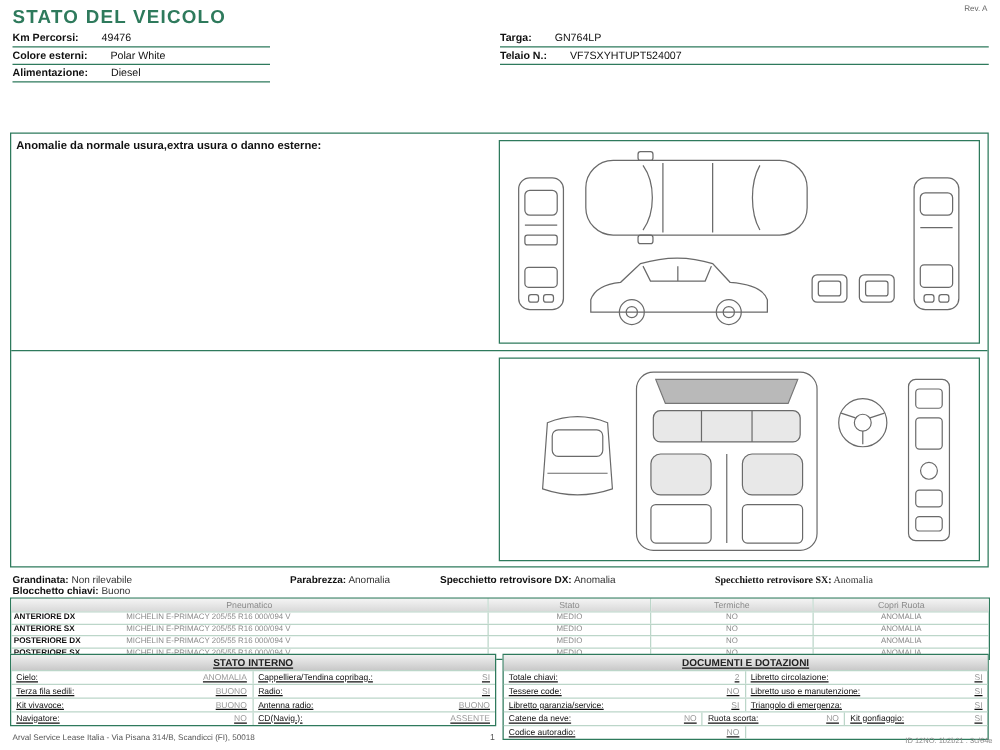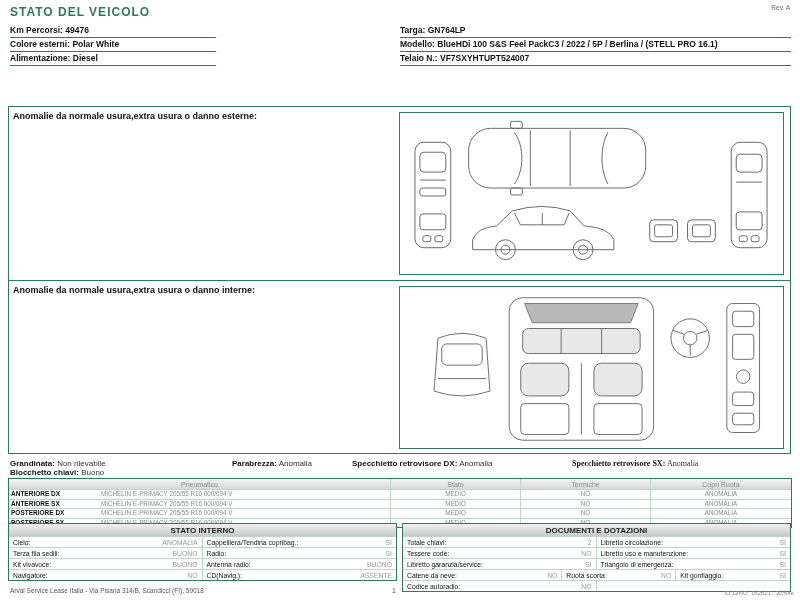--- a/index.html
+++ b/index.html
@@ -2,29 +2,29 @@
 <html><head>
 <meta charset="utf-8">
 <style>
   * { box-sizing: border-box; margin: 0; padding: 0; }
   html,body { background:#e9e9e9; }
   .page {
     position: relative; width: 800px; height: 600px; background: #ffffff;
     font-family: "Liberation Sans", sans-serif; color:#111; overflow: hidden;
     --green:#2e7a5c; --line:#bcd6c9; --gray:#8f8f8f;
   }
-  .title { position:absolute; left:10px; top:5px; font-size:12px; font-weight:bold; color:var(--green); letter-spacing:1px; }
+  .title { position:absolute; left:10px; top:5px; font-size:15px; font-weight:bold; color:var(--green); letter-spacing:1px; }
   .rev { position:absolute; right:10px; top:4px; font-size:6.5px; color:#666; }
 
   .fields { position:absolute; top:24px; }
   .fields-left { left:10px; width:206px; }
   .fields-right { left:400px; width:391px; }
   .field { border-bottom:1px solid var(--green); font-size:8.5px; line-height:10px; padding:1px 0 2px 0; min-height:13px; }
   .field .lbl { font-weight:bold; }
-  .field .val { font-weight:bold; }
+  .field .val { font-weight:normal;margin-left:16px; }
 
   .mainbox { position:absolute; left:8px; top:106px; width:783px; height:348px; border:1px solid var(--green); }
   .damage-row { position:relative; height:174px; border-bottom:1px solid var(--green); }
   .damage-row:last-child { height:174px; border-bottom:none; }
   .damage-label { position:absolute; left:4px; top:4px; font-size:9px; font-weight:bold; }
   .diagram-box { position:absolute; left:390px; top:5px; width:385px; height:163px; border:1px solid var(--green); display:flex; align-items:center; justify-content:center; background:#fff; }
   .diagram-box svg { width:378px; height:156px; }
 
   .cond { position:absolute; left:0; width:800px; font-size:8px; line-height:9px; }
   .cond .lbl { font-weight:bold; }
@@ -35,21 +35,21 @@
   .tires .thead, .tires .trow { display:grid; grid-template-columns: 382px 130px 130px 1fr; }
   .tires .thead > div { background:linear-gradient(#f4f4f4,#d9d9d9); color:#8a8a8a; text-align:center; font-size:7px; padding:1.5px 0; border-right:1px solid var(--line); }
   .tires .thead > div:last-child { border-right:none; }
   .tires .trow { border-top:1px solid var(--line); }
   .tires .trow > div { padding:1px 2px; border-right:1px solid var(--line); line-height:6.5px; }
   .tires .trow > div:last-child { border-right:none; }
   .tires .pos { display:inline-block; width:90px; font-weight:bold; color:#111; font-size:6.5px; }
   .tires .tname { color:#8a8a8a; }
   .tires .c { text-align:center; color:#8a8a8a; }
 
-  .panel { position:absolute; top:523px; width:389px; border:1px solid var(--green); font-size:6.8px; background:#fff; }
+  .panel { position:absolute; top:523px; width:389px; border:1px solid var(--green); font-size:6.8px; background:#fff;text-decoration:underline; }
   .panel-left { left:8px; }
   .panel-right { left:402px; }
   .panel .ptitle { background:linear-gradient(#f0f0f0,#c9c9c9); text-align:center; font-weight:bold; font-size:8px; color:#222; padding:1.5px 0; border-bottom:1px solid var(--line); }
   .prow { display:grid; grid-template-columns:1fr 1fr; border-bottom:1px solid var(--line); }
   .prow:last-child { border-bottom:none; }
   .prow.three { grid-template-columns:1.4fr 1fr 1fr; }
   .pair { display:flex; justify-content:space-between; padding:1.5px 4px; border-right:1px solid var(--line); min-height:9px; }
   .pair:last-child { border-right:none; }
   .pair .lbl { color:#111; }
   .pair .val { color:#999; text-align:right; padding-left:4px; }
@@ -84,24 +84,20 @@
       <span class="val">Diesel</span>
     </div>
   </div>
 
   <div class="fields fields-right">
     <div class="field">
       <span class="lbl">Targa:</span>
       <span class="val">GN764LP</span>
     </div>
     <div class="field">
-      <span class="lbl">Modello:</span>
-      <span class="val">BlueHDi 100 S&amp;S Feel PackC3 / 2022 / 5P / Berlina / (STELL PRO 16.1)</span>
-    </div>
-    <div class="field">
       <span class="lbl">Telaio N.:</span>
       <span class="val">VF7SXYHTUPT524007</span>
     </div>
   </div>
 
   <div class="mainbox">
 
     <div class="damage-row">
       <div class="damage-label">Anomalie da normale usura,extra usura o danno esterne:</div>
       <div class="diagram-box">
@@ -142,21 +138,20 @@
             <line x1="335" y1="66" x2="361" y2="66"></line>
             <rect x="335" y="96" width="26" height="18" rx="3"></rect>
             <rect x="338" y="120" width="8" height="6" rx="2"></rect>
             <rect x="350" y="120" width="8" height="6" rx="2"></rect>
           </g>
         </svg>
       </div>
     </div>
 
     <div class="damage-row">
-      <div class="damage-label">Anomalie da normale usura,extra usura o danno interne:</div>
       <div class="diagram-box">
         <svg viewBox="0 0 380 162">
           <g fill="none" stroke="#6a6a6a" stroke-width="1">
 
             <path d="M30 50 Q55 40 80 50 L84 105 Q55 115 26 105 Z"></path>
             <rect x="34" y="56" width="42" height="22" rx="5"></rect>
             <line x1="30" y1="92" x2="80" y2="92"></line>
 
             <rect x="104" y="8" width="150" height="148" rx="14"></rect>
             <path class="dk" d="M120 14 L238 14 L230 34 L128 34 Z" stroke="#777"></path>

